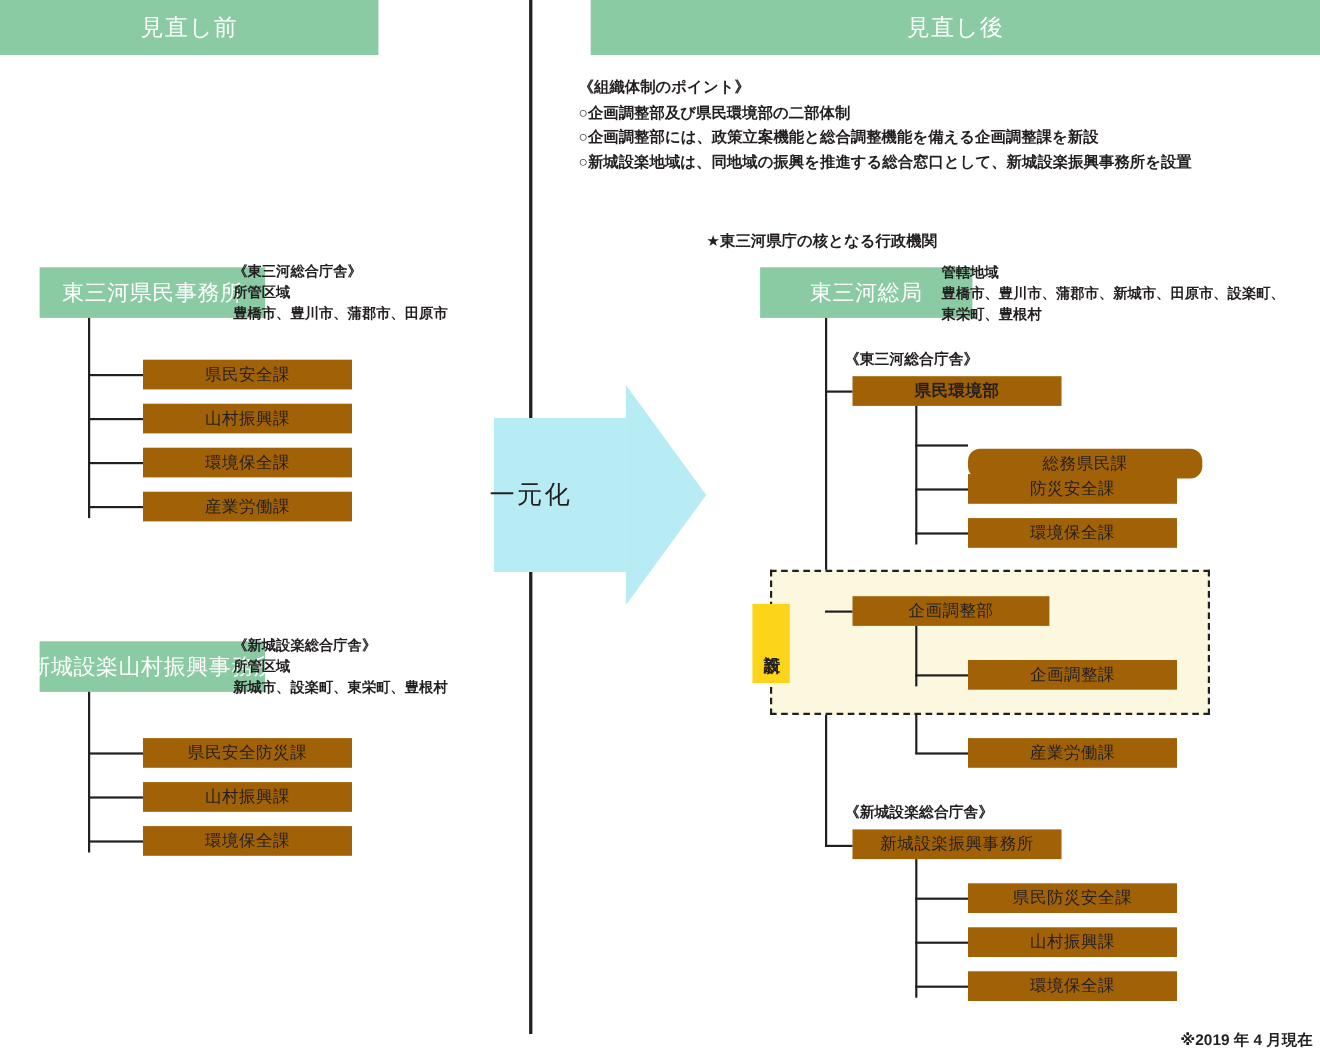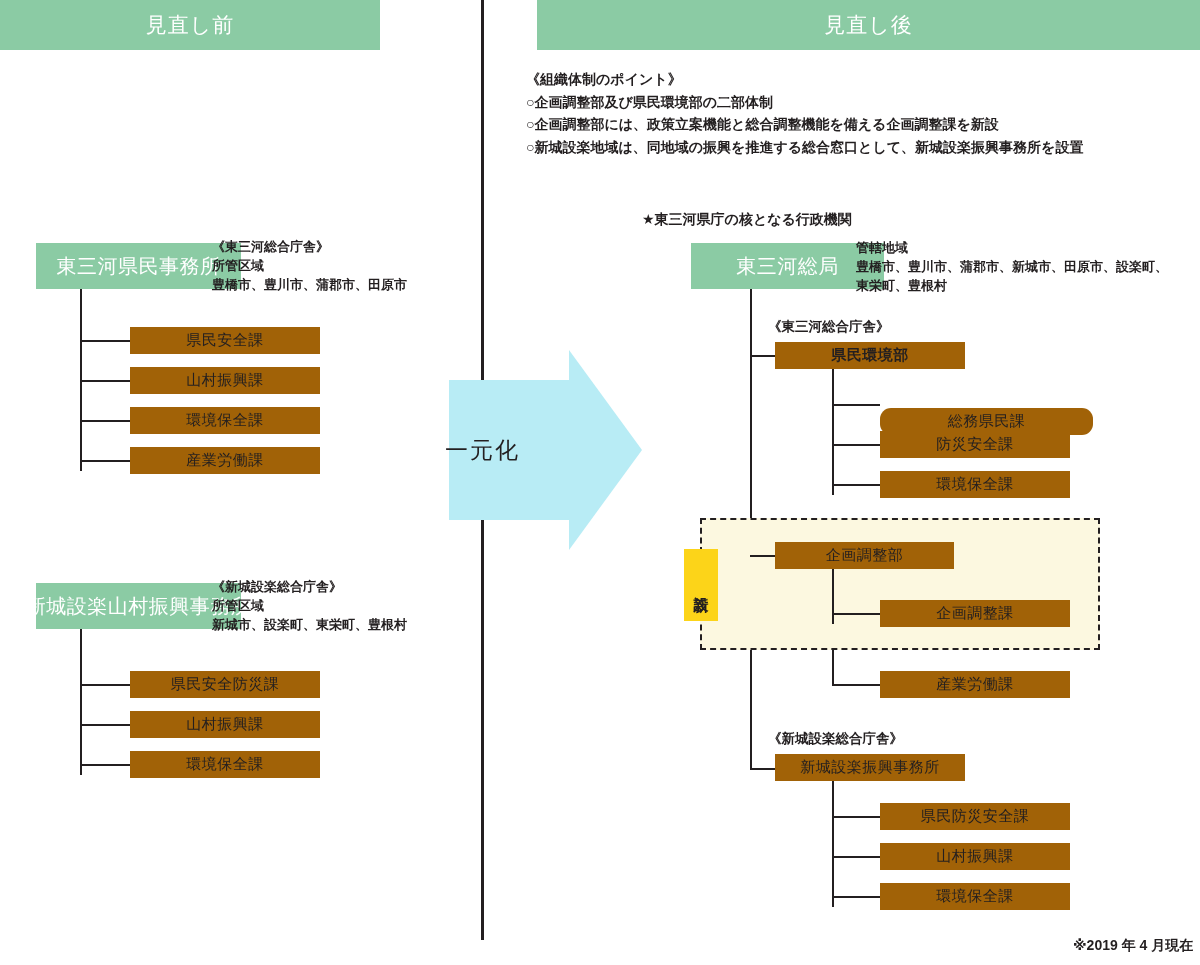--- a/index.html
+++ b/index.html
@@ -147,21 +147,21 @@
     writing-mode: vertical-rl;
     text-orientation: upright;
     letter-spacing: 1px;
   }
 </style>
 </head>
 <body>
 
 <div id="canvas">
 
-  <div class="abs section-header" style="left:0px; top:0px; width:380px; height:50px;">見直し前</div>
+  <div class="abs section-header" style="left:0px; top:0px; width:344px; height:50px;">見直し前</div>
 
   <div class="abs section-header" style="left:537px; top:0px; width:663px; height:50px;">見直し後</div>
 
   <div class="abs divider" style="left:481px; top:0px; width:3px; height:940px;"></div>
 
   <div class="abs bullets" style="left:526px; top:68px; width:680px;">《組織体制のポイント》
 ○企画調整部及び県民環境部の二部体制
 ○企画調整部には、政策立案機能と総合調整機能を備える企画調整課を新設
 ○新城設楽地域は、同地域の振興を推進する総合窓口として、新城設楽振興事務所を設置</div>
 

